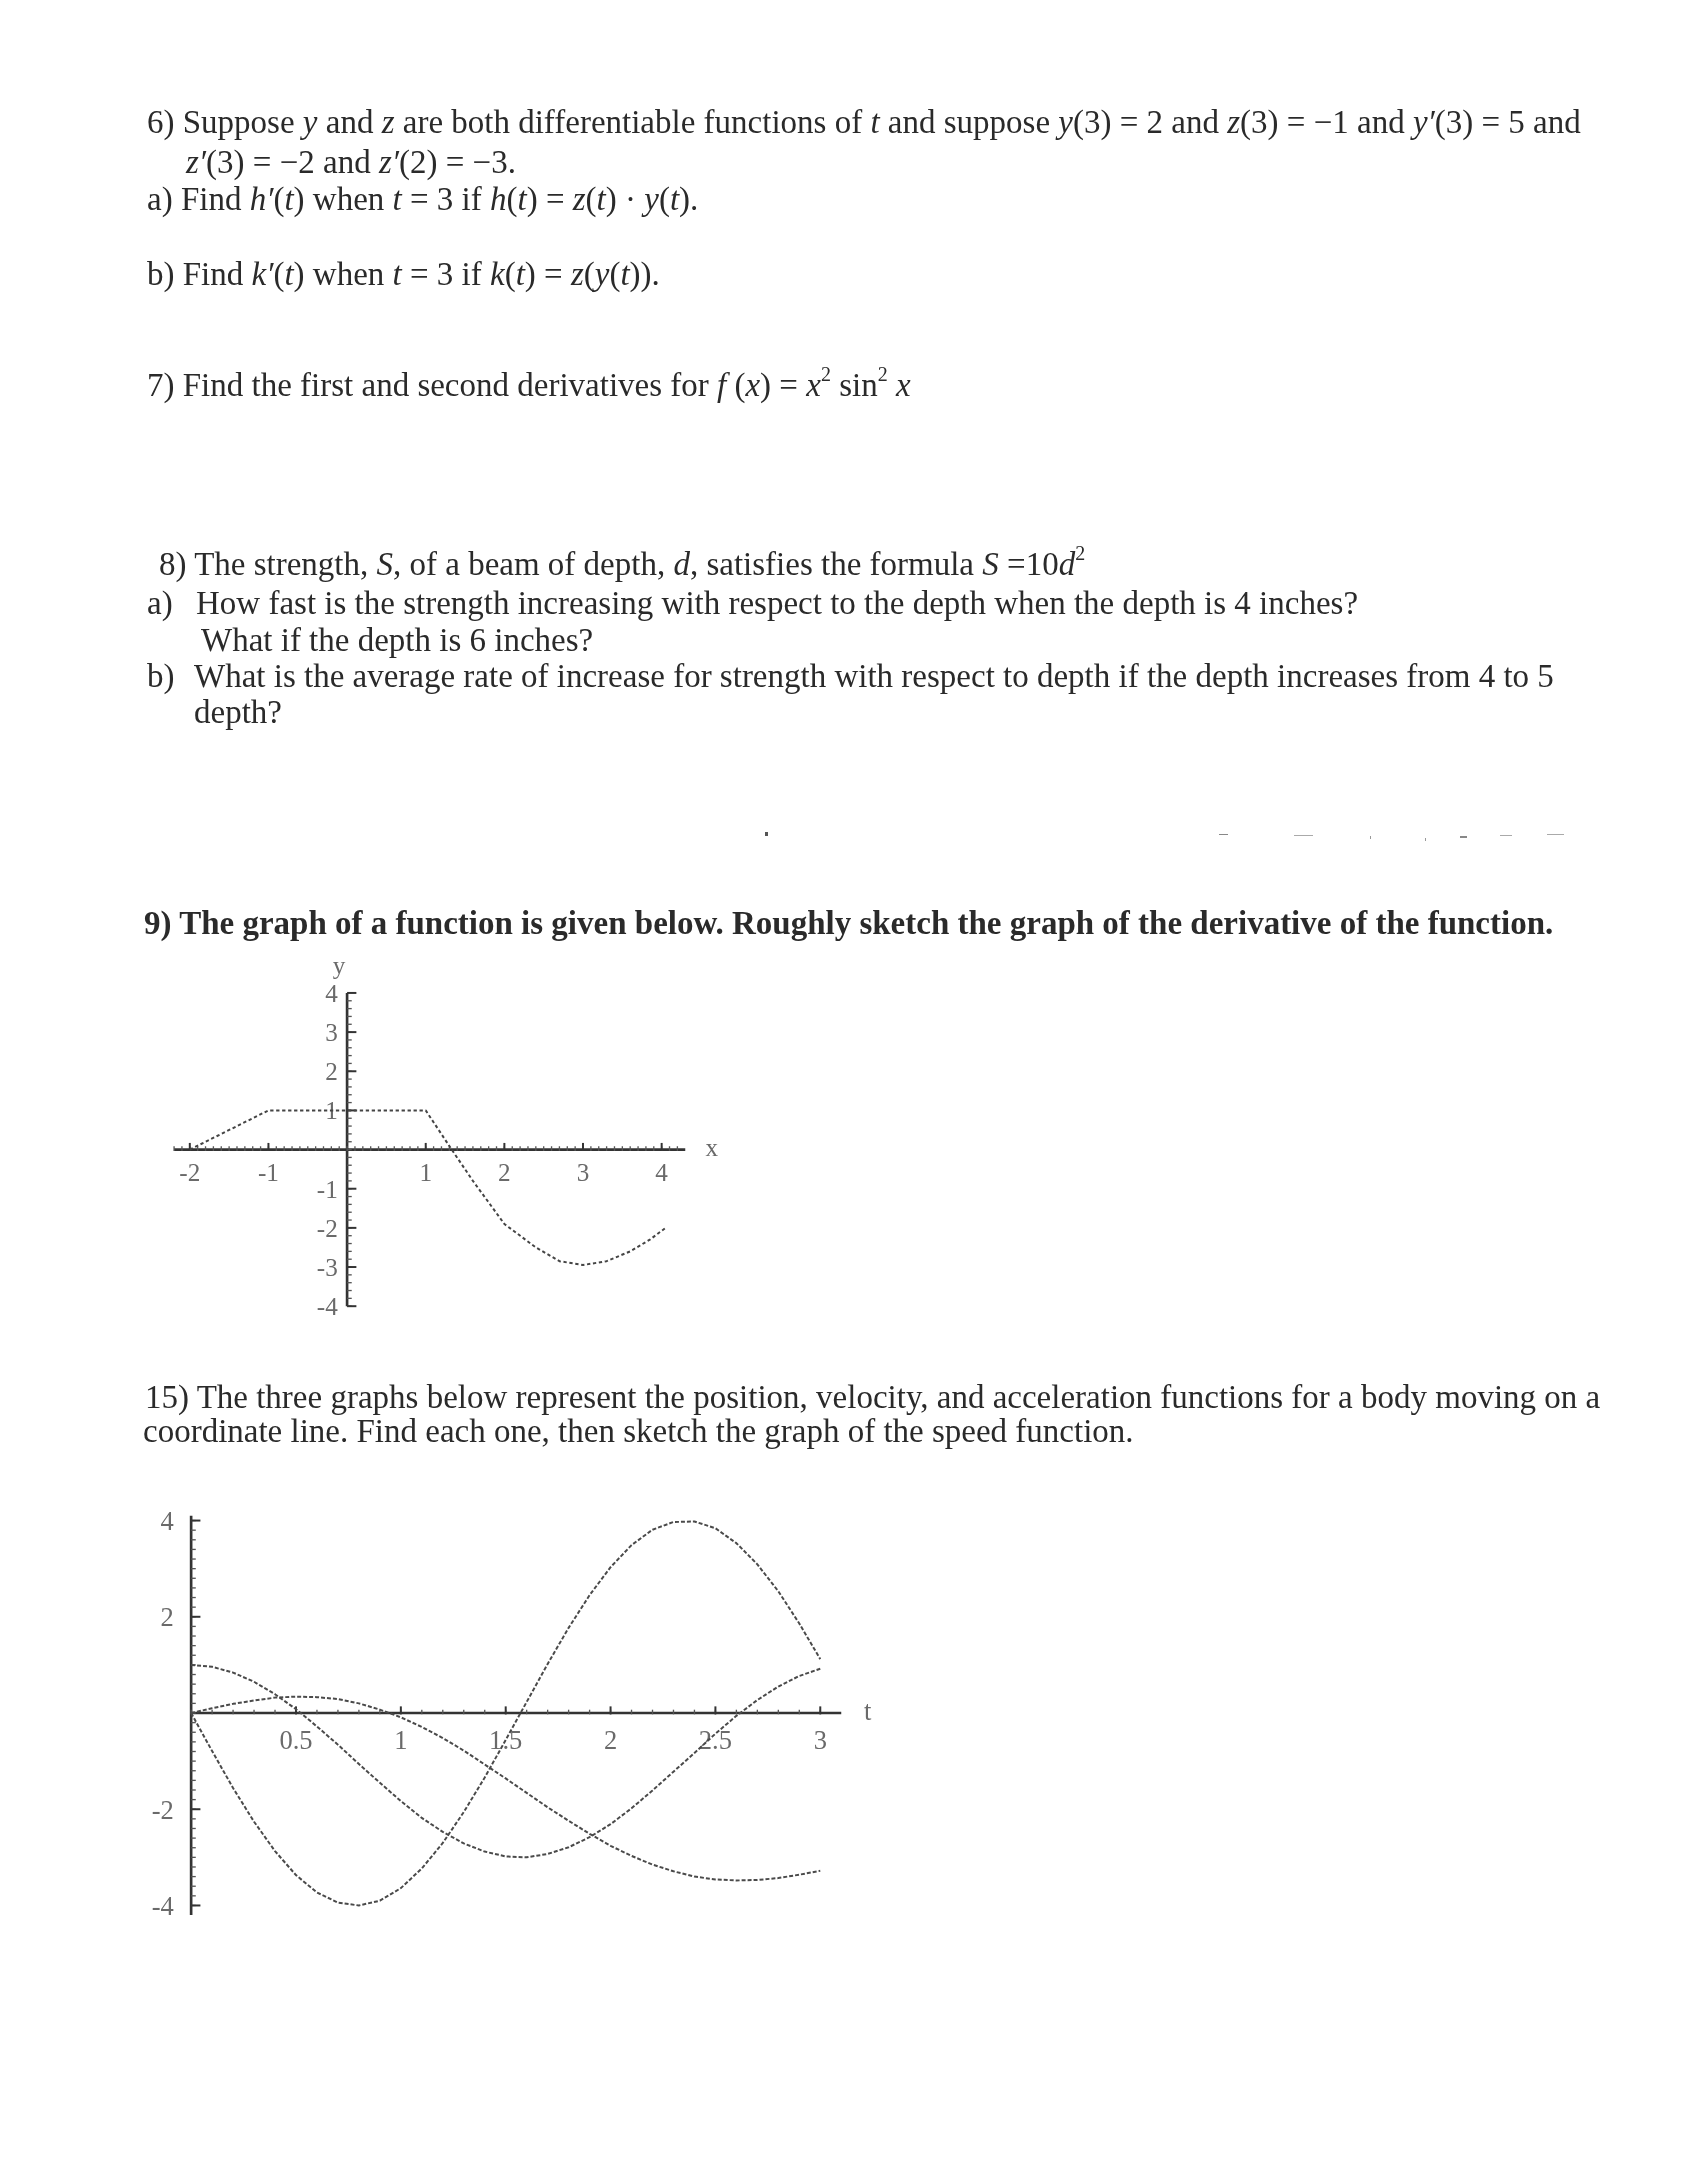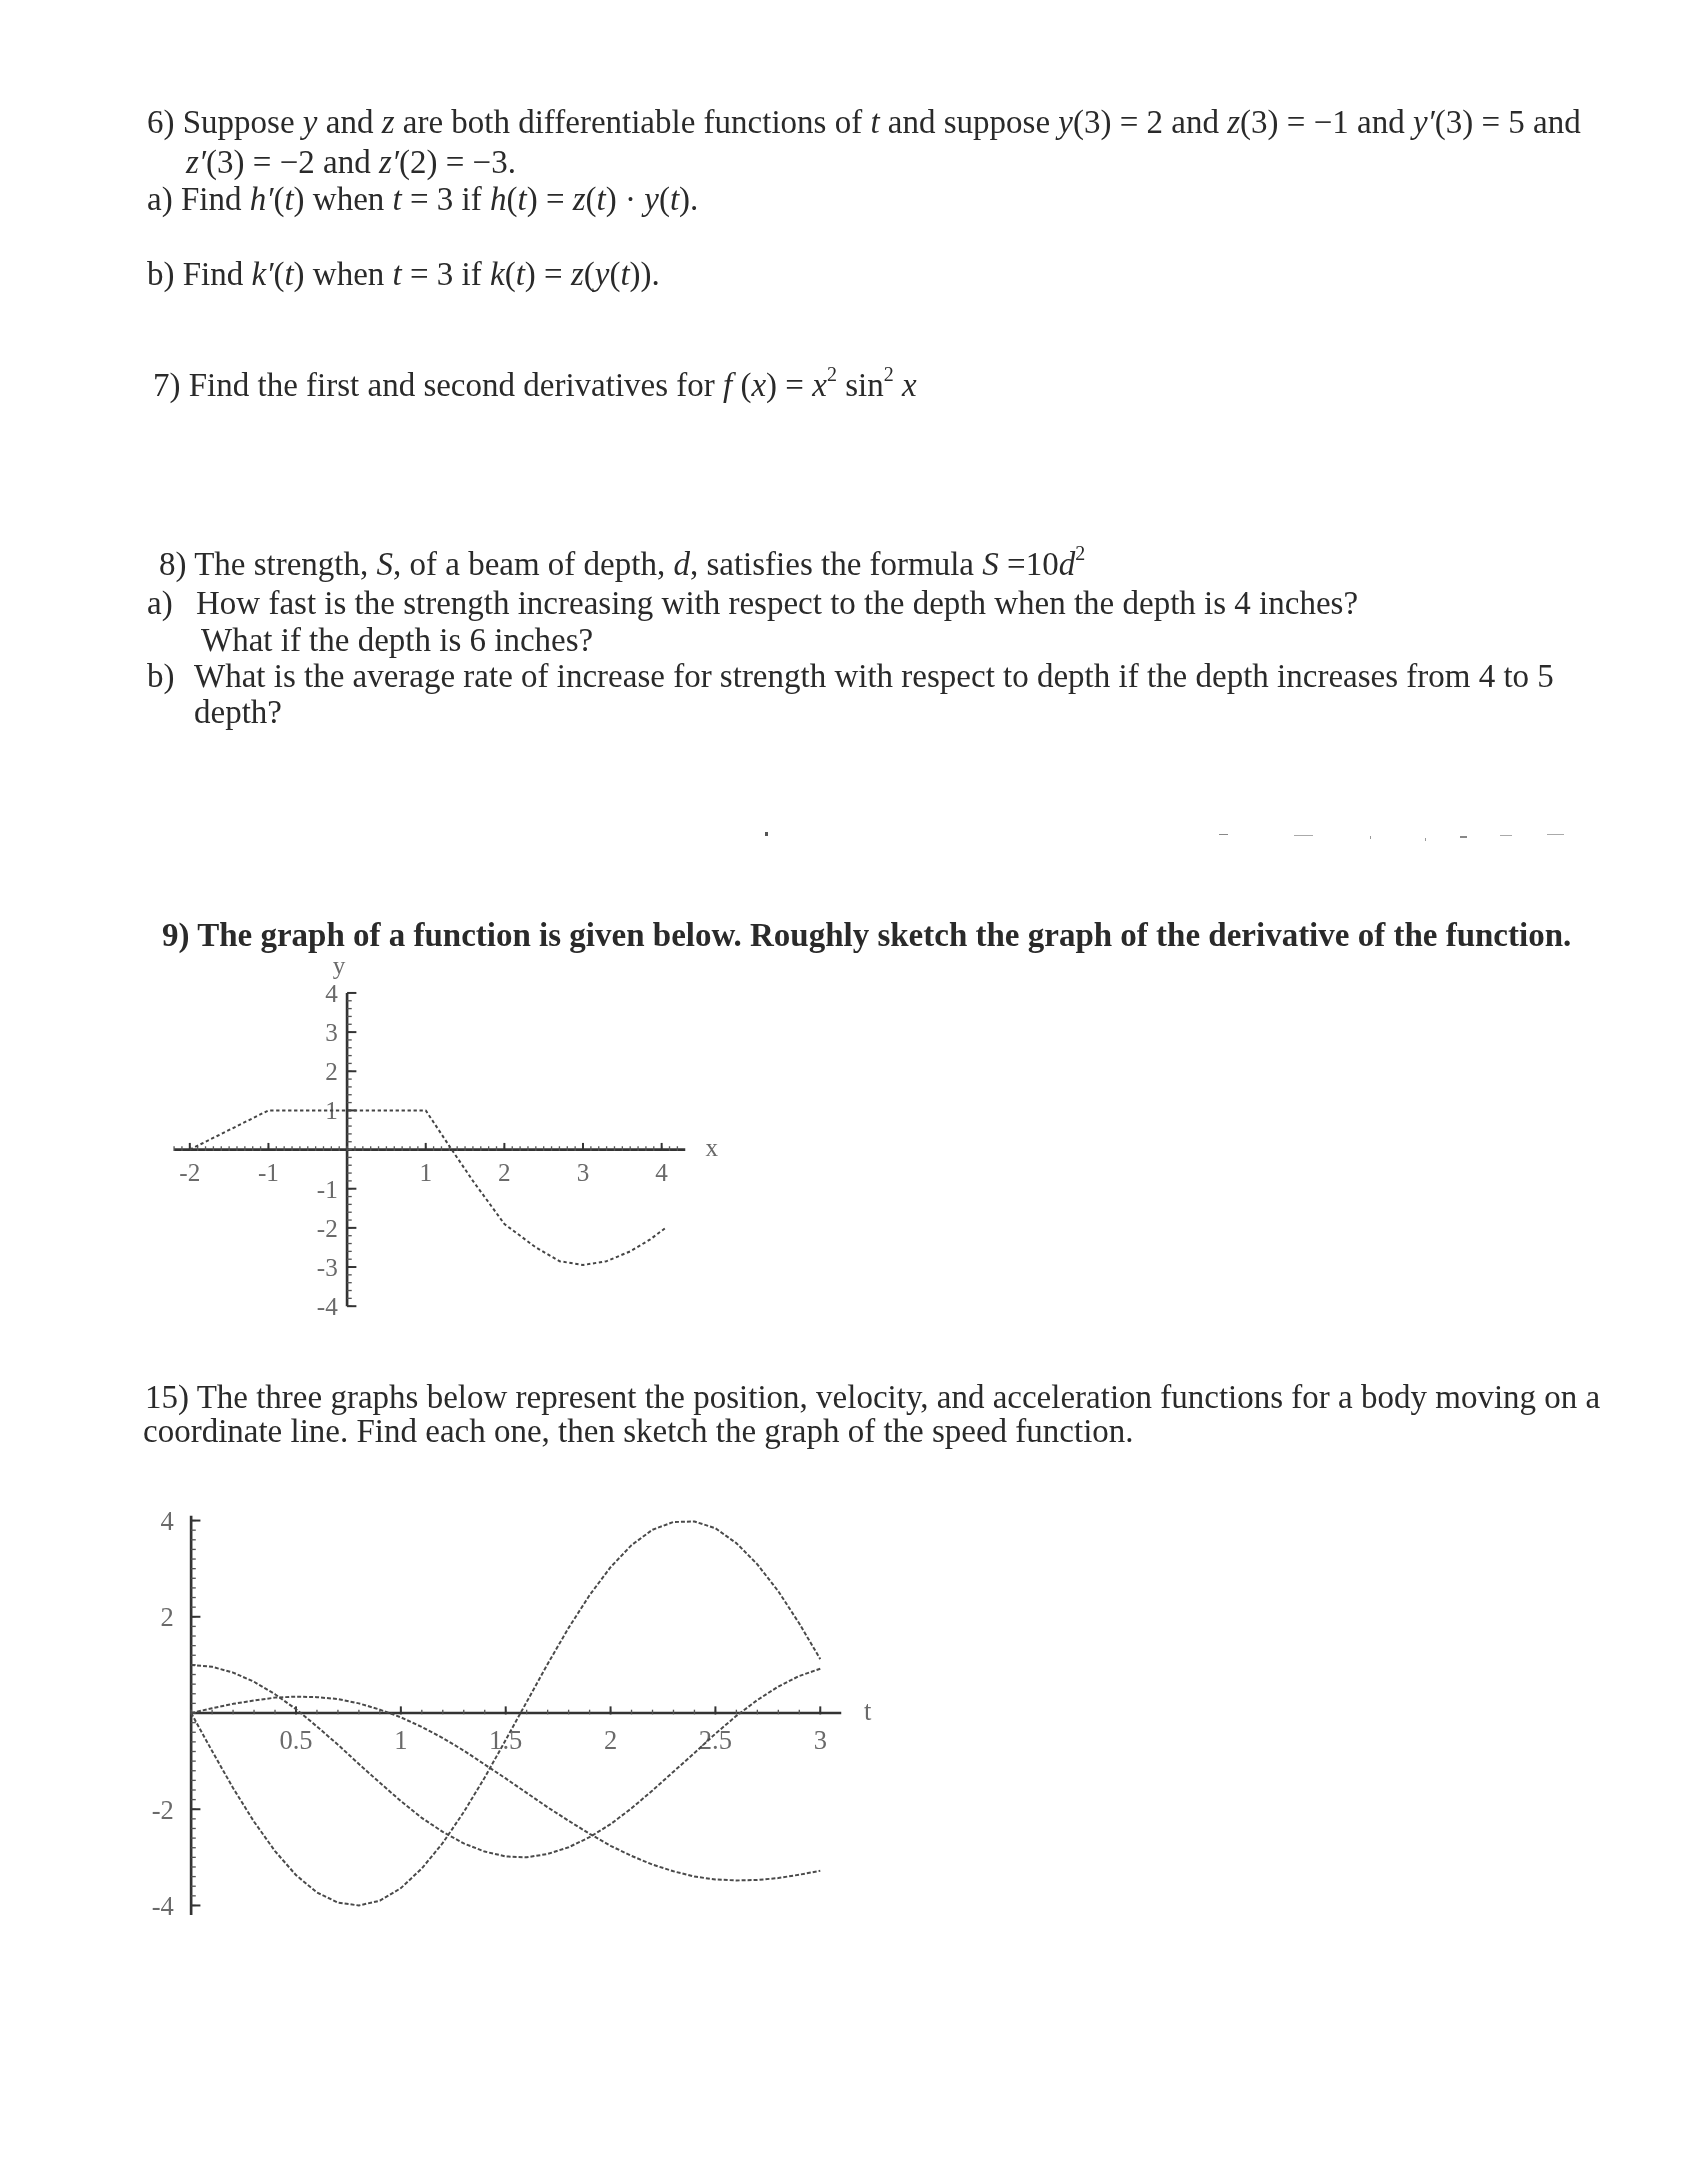--- a/index.html
+++ b/index.html
@@ -14,29 +14,29 @@
   svg text { font-family: "Liberation Serif", "DejaVu Serif", serif; fill: #6a6a6a; }
 </style>
 </head>
 <body>
 
 <div id="lines">
     <div class="line" style="left: 147px; top: 106px;"><span>6) Suppose </span><span class="it">y</span><span> and </span><span class="it">z</span><span> are both differentiable functions of </span><span class="it">t</span><span> and suppose </span><span class="it">y</span><span>(3) = 2 and </span><span class="it">z</span><span>(3) = −1 and </span><span class="it">y′</span><span>(3) = 5 and</span></div>
     <div class="line" style="left: 186px; top: 146px;"><span class="it">z′</span><span>(3) = −2 and </span><span class="it">z′</span><span>(2) = −3.</span></div>
     <div class="line" style="left: 147px; top: 183px;"><span>a)  Find </span><span class="it">h′</span><span>(</span><span class="it">t</span><span>)  when  </span><span class="it">t</span><span> = 3 if </span><span class="it">h</span><span>(</span><span class="it">t</span><span>) = </span><span class="it">z</span><span>(</span><span class="it">t</span><span>) · </span><span class="it">y</span><span>(</span><span class="it">t</span><span>).</span></div>
     <div class="line" style="left: 147px; top: 258px;"><span>b)  Find </span><span class="it">k′</span><span>(</span><span class="it">t</span><span>)  when  </span><span class="it">t</span><span> = 3  if  </span><span class="it">k</span><span>(</span><span class="it">t</span><span>) = </span><span class="it">z</span><span>(</span><span class="it">y</span><span>(</span><span class="it">t</span><span>)).</span></div>
-    <div class="line" style="left: 147px; top: 369px; margin-left: 6px;"><span>7)  Find the first and second derivatives for </span><span class="it">f</span><span> (</span><span class="it">x</span><span>) = </span><span class="it">x</span><sup>2</sup><span> sin</span><sup>2</sup><span> </span><span class="it">x</span></div>
+    <div class="line" style="left: 147px; top: 369px;"><span>7)  Find the first and second derivatives for </span><span class="it">f</span><span> (</span><span class="it">x</span><span>) = </span><span class="it">x</span><sup>2</sup><span> sin</span><sup>2</sup><span> </span><span class="it">x</span></div>
     <div class="line" style="left: 147px; top: 548px; margin-left: 12px;"><span>8)  The strength, </span><span class="it">S</span><span>, of a beam of depth, </span><span class="it">d</span><span>, satisfies the formula </span><span class="it">S</span><span> =10</span><span class="it">d</span><sup>2</sup></div>
     <div class="line" style="left: 147px; top: 587px;"><span>a)</span></div>
     <div class="line" style="left: 196px; top: 587px;"><span>How fast is the strength increasing with respect to the depth when the depth is 4 inches?</span></div>
     <div class="line" style="left: 201px; top: 624px; text-align: right;"><span>What if the depth is 6 inches?</span></div>
     <div class="line" style="left: 147px; top: 660px;"><span>b)</span></div>
     <div class="line" style="left: 194px; top: 660px;"><span>What is the average rate of increase for strength with respect to depth if the depth increases from 4 to 5</span></div>
     <div class="line" style="left: 194px; top: 696px;"><span>depth?</span></div>
-    <div class="line bold" style="left: 162px; top: 907px; margin-top: 12px;"><span>9) The graph of a function is given below. Roughly sketch the graph of the derivative of the function.</span></div>
+    <div class="line bold" style="left: 144px; top: 907px;"><span>9) The graph of a function is given below. Roughly sketch the graph of the derivative of the function.</span></div>
     <div class="line" style="left: 145px; top: 1381px;"><span>15)  The three graphs below represent the position, velocity, and acceleration functions for a body moving on a</span></div>
     <div class="line" style="left: 143px; top: 1415px;"><span>coordinate line. Find each one, then sketch the graph of the speed function.</span></div>
   </div>
 
 <div class="artifact" style="left:765px;top:832px;width:2.7px;height:4px;"></div>
 <div class="artifact" style="left:1219px;top:834px;width:9.3px;height:1.3px;background:#888;"></div>
 <div class="artifact" style="left:1294px;top:835px;width:18.6px;height:1.3px;background:#aaa;"></div>
 <div class="artifact" style="left:1370px;top:836px;width:1.3px;height:2.7px;background:#999;"></div>
 <div class="artifact" style="left:1425px;top:838px;width:1.3px;height:2.7px;background:#999;"></div>
 <div class="artifact" style="left:1460px;top:836px;width:6.6px;height:2px;background:#888;"></div>

